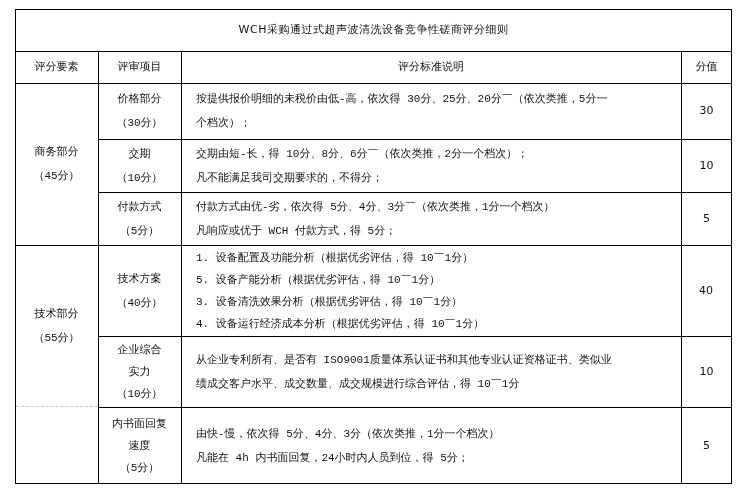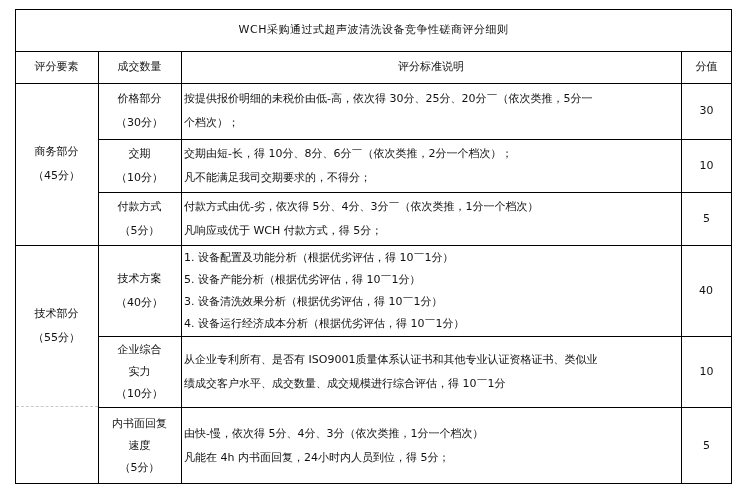--- a/index.html
+++ b/index.html
@@ -6,23 +6,23 @@
   body { width:745px; height:489px; position:relative; overflow:hidden;
          font-family:"DejaVu Sans", "Liberation Sans", sans-serif; color:#111; }
   .tbl { position:absolute; left:15px; top:9px; width:717px; height:475px;
          border:1px solid #000; box-sizing:border-box; }
   .hl { position:absolute; height:1px; background:#000; }
   .vl { position:absolute; width:1px; background:#000; }
   .dash { position:absolute; height:0; border-top:1px dashed #c8c8c8; }
   .cell { position:absolute; box-sizing:border-box; display:flex; flex-direction:column;
           justify-content:center; font-size:11px; line-height:24px; }
   .center { align-items:center; text-align:center; }
-  .left { align-items:flex-start; text-align:left; padding-left:3px; }
+  .left { align-items:flex-start; text-align:left; padding-left:15px; }
   .title { font-size:11px; letter-spacing:0.5px; }
-  .line { white-space:nowrap; display:block; }
+  .line { white-space:nowrap; display:block;font-family:Liberation Mono, monospace; }
 </style>
 </head>
 <body>
 
 <div class="tbl"></div>
 
 <div class="hl" style="left:15px; top:51px; width:717px;"></div>
 <div class="hl" style="left:15px; top:83px; width:717px;"></div>
 <div class="hl" style="left:98px; top:139px; width:634px;"></div>
 <div class="hl" style="left:98px; top:192px; width:634px;"></div>
@@ -36,21 +36,21 @@
 <div class="vl" style="left:681px; top:51px; height:433px;"></div>
 
 <div class="cell center title" style="left:15px; top:9px; width:717px; height:42px;">
   <span>WCH采购通过式超声波清洗设备竞争性磋商评分细则</span>
 </div>
 
 <div class="cell center" style="left:15px; top:51px; width:83px; height:32px;">
   <span>评分要素</span>
 </div>
 <div class="cell center" style="left:98px; top:51px; width:83px; height:32px;">
-  <span>成交数量</span>
+  <span>评审项目</span>
 </div>
 <div class="cell center" style="left:181px; top:51px; width:500px; height:32px;">
   <span>评分标准说明</span>
 </div>
 <div class="cell center" style="left:681px; top:51px; width:51px; height:32px;">
   <span>分值</span>
 </div>
 
 <div class="cell center" style="left:15px; top:83px; width:83px; height:162px;">
   <span class="line">商务部分</span>

